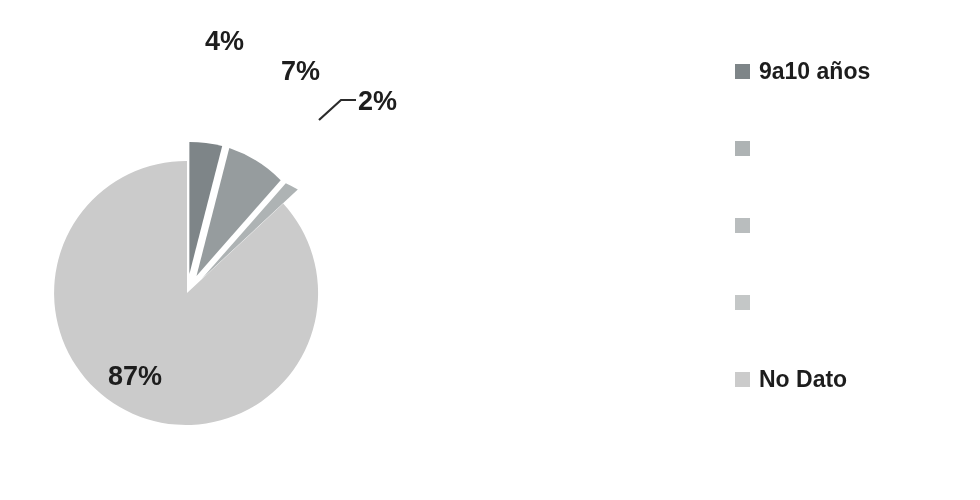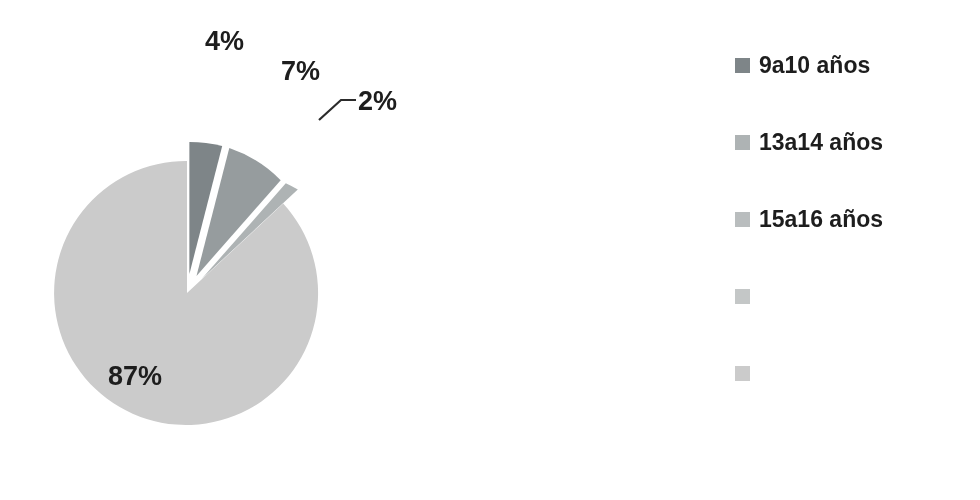--- a/index.html
+++ b/index.html
@@ -31,21 +31,21 @@
   }
   .slice-label {
     font-family: "Liberation Sans", sans-serif;
     font-size: 27px;
     font-weight: bold;
     fill: #1d1d1d;
   }
   #legend {
     position: absolute;
     left: 735px;
-    top: 4px;
+    top: 10px;
     width: 245px;
     height: 352px;
     padding-top: 47px;
     box-sizing: border-box;
   }
   .legend-item {
     display: flex;
     align-items: center;
     height: 28px;
     margin-bottom: 49px;
@@ -102,30 +102,29 @@
   <div id="legend">
 
     <div class="legend-item">
       <span class="legend-swatch" style="background: rgb(126, 133, 136);"></span>
       <span class="legend-label">9a10 años</span>
     </div>
 
 
     <div class="legend-item">
       <span class="legend-swatch" style="background: rgb(174, 179, 180);"></span>
-      <span class="legend-label">13a14 años</span>
     </div>
 
     <div class="legend-item">
       <span class="legend-swatch" style="background: rgb(185, 189, 190);"></span>
-      <span class="legend-label">15a16 años</span>
     </div>
 
     <div class="legend-item">
       <span class="legend-swatch" style="background: rgb(196, 199, 199);"></span>
     </div>
 
     <div class="legend-item">
       <span class="legend-swatch" style="background: rgb(203, 203, 203);"></span>
+      <span class="legend-label">No Dato</span>
     </div>
 
   </div>
 </div>
 
 </body></html>

